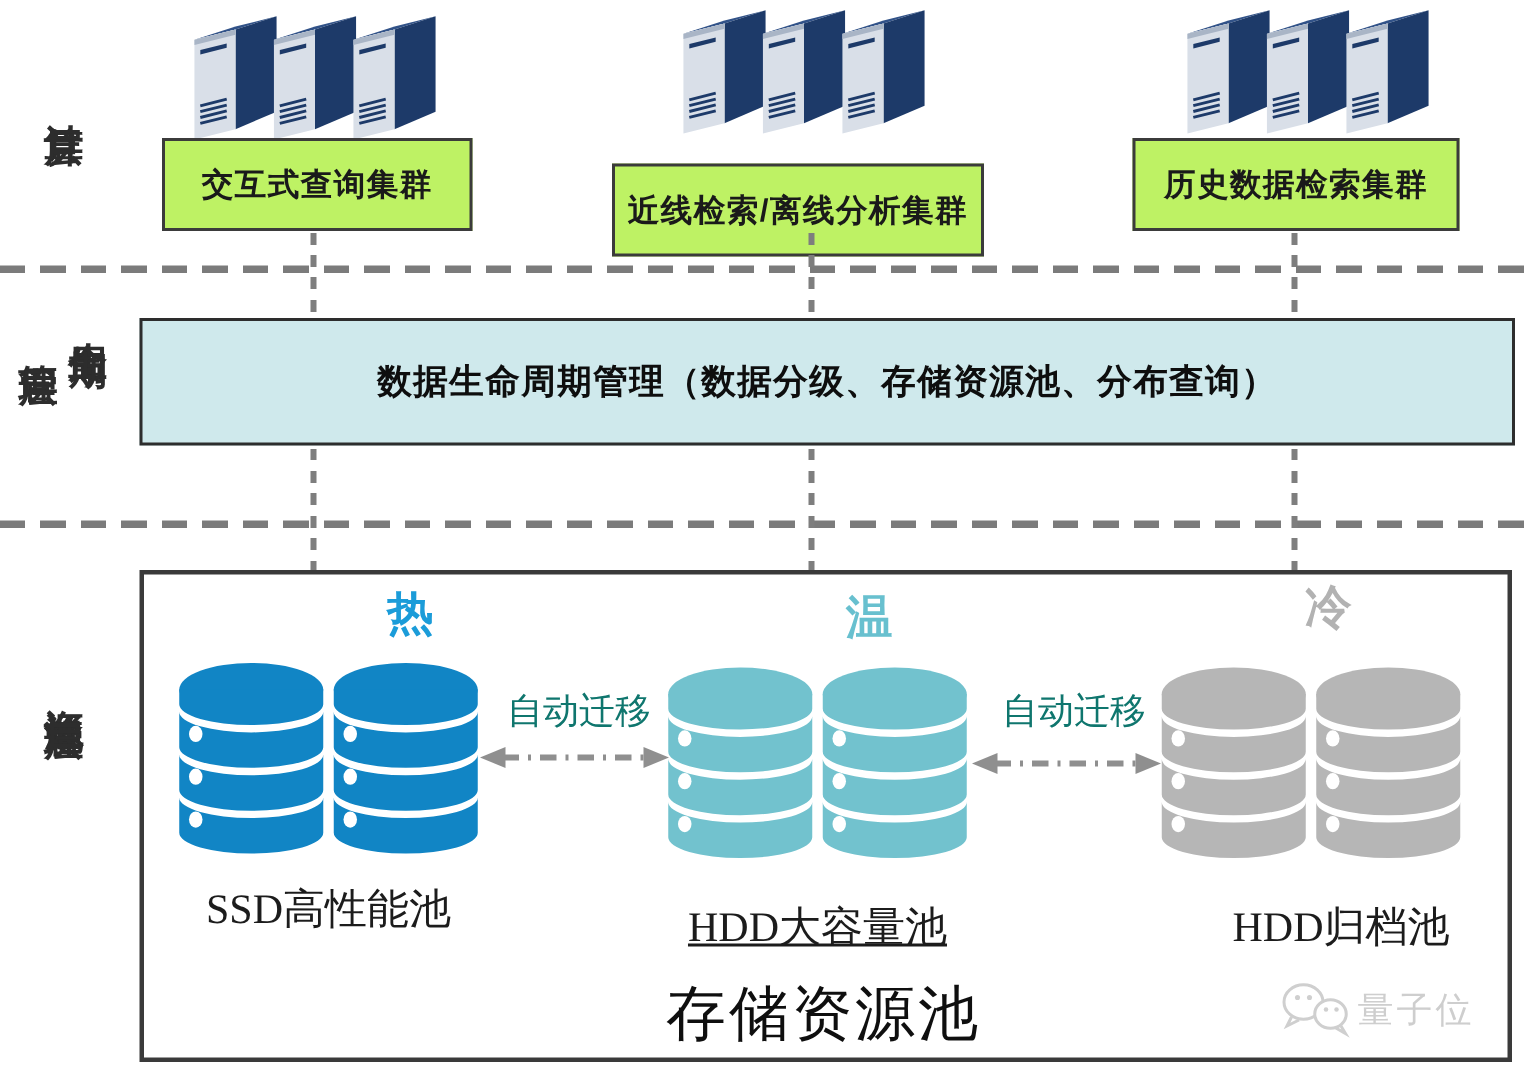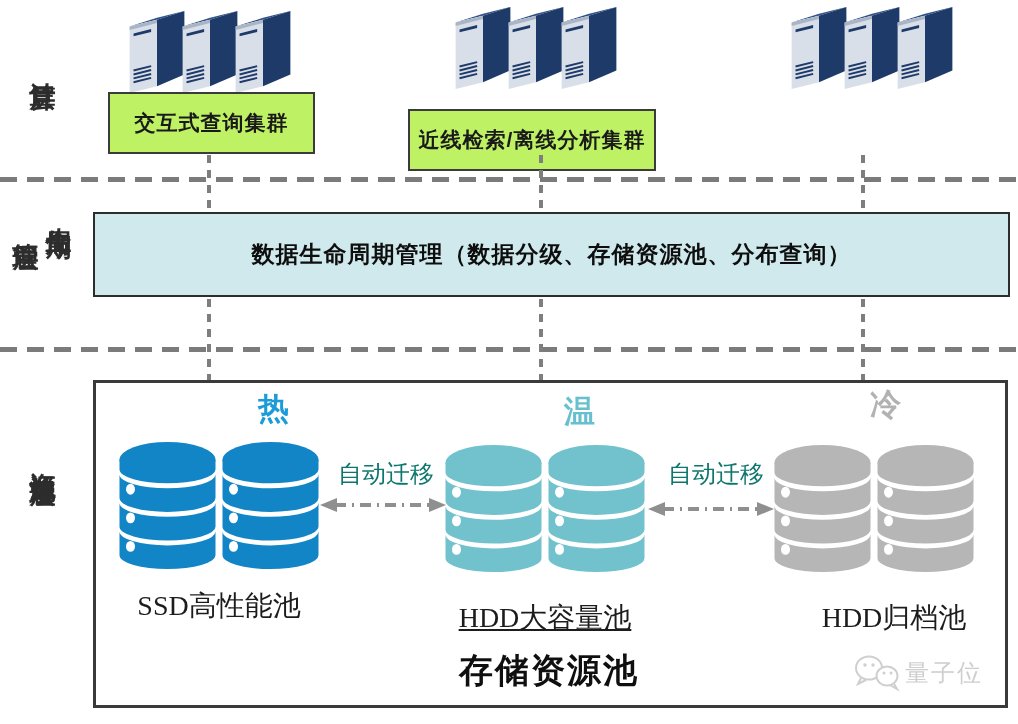--- a/index.html
+++ b/index.html
@@ -35,21 +35,21 @@
              border:3px solid #3a3a3a;box-sizing:border-box;background:#ffffff;}
 
   .cyl{position:absolute;width:101px;height:130px;}
   .temp-tag{position:absolute;font-weight:bold;font-size:31px;line-height:1;}
   .pool-name{position:absolute;width:220px;text-align:center;
              font-family:"Liberation Serif", serif;font-size:28px;color:#1c1c1c;}
   .migration-label{position:absolute;font-family:"Liberation Serif", serif;
              font-size:24px;color:#0f766e;}
   .migration-arrow{position:absolute;width:126px;height:16px;color:#8f8f8f;}
   .storage-title{position:absolute;left:439px;top:648px;width:220px;text-align:center;
-             font-weight:bold;font-size:34px;color:#0f0f0f;letter-spacing:2px;}
+             font-weight:normal;font-size:40px;color:#0f0f0f;letter-spacing:2px;}
 
   .watermark{position:absolute;left:853px;top:653px;display:flex;align-items:center;}
   .watermark-text{font-size:24px;letter-spacing:2px;}
   .defs-hidden{position:absolute;width:0;height:0;overflow:hidden;}
 </style>
 </head>
 <body>
 
 <svg class="defs-hidden" aria-hidden="true">
   <defs>
@@ -143,20 +143,23 @@
     <svg width="62" height="88">
         <use href="#sym-server"></use>
       </svg>
     <svg width="62" height="88">
         <use href="#sym-server"></use>
       </svg>
     <svg width="62" height="88">
         <use href="#sym-server"></use>
       </svg>
   </div>
+  <div class="cluster-box" style="left:755px;top:92px;width:218px;height:62px;">
+    <span>历史数据检索集群</span>
+  </div>
 
   <div class="hdash" style="top:177px;"></div>
 
   <div class="vdash" style="left:207px;top:155px;height:57px;"></div>
   <div class="vdash" style="left:539px;top:155px;height:57px;"></div>
   <div class="vdash" style="left:861px;top:155px;height:57px;"></div>
 
   <div class="vlabel" style="left:46px;top:207px;">生命周期</div>
   <div class="vlabel" style="left:13px;top:222px;">管理层</div>
 

